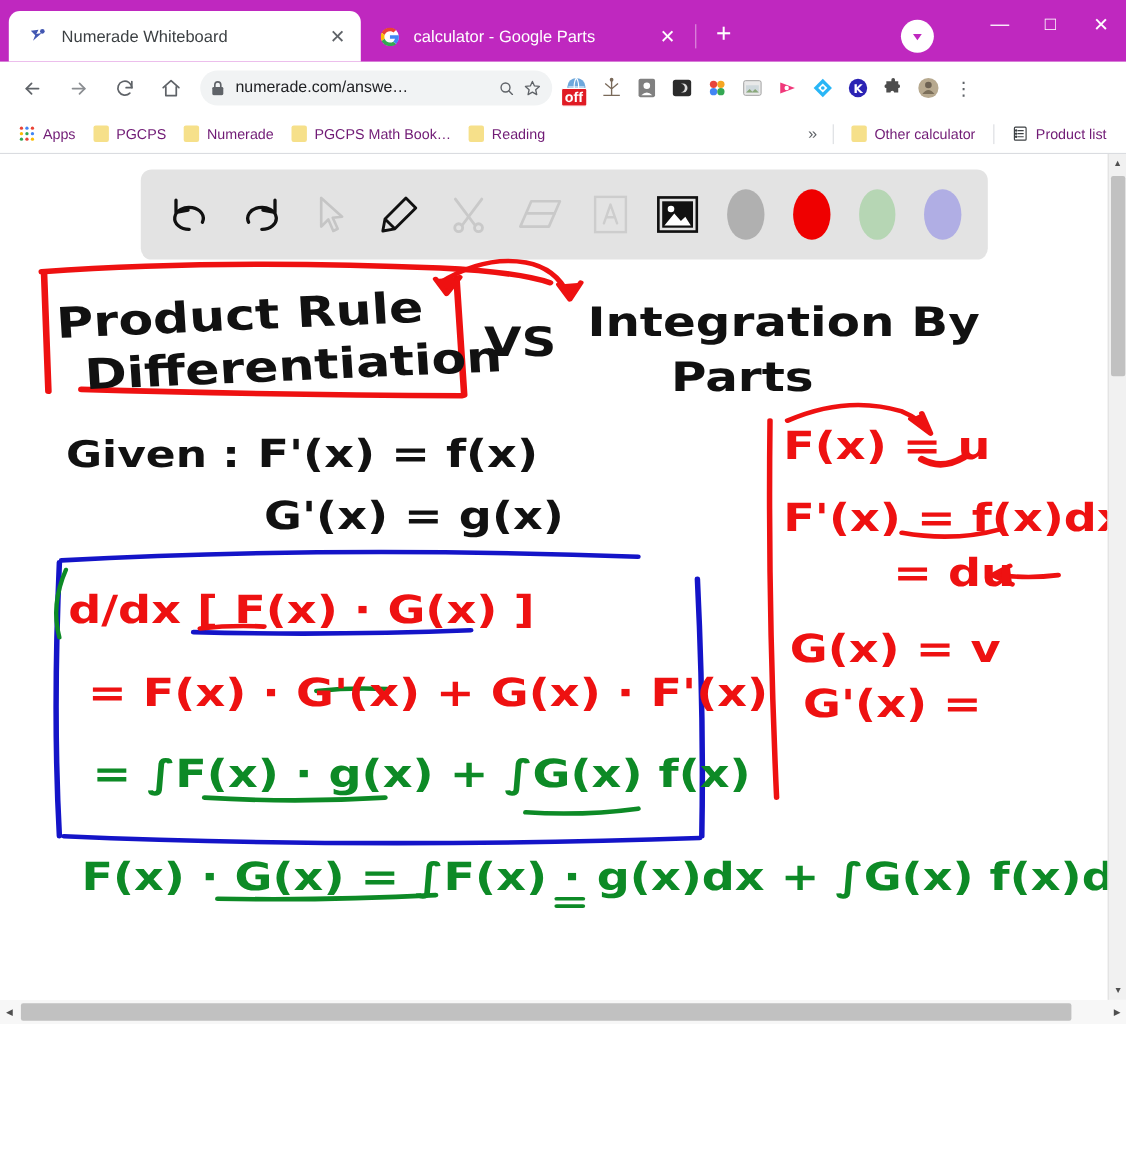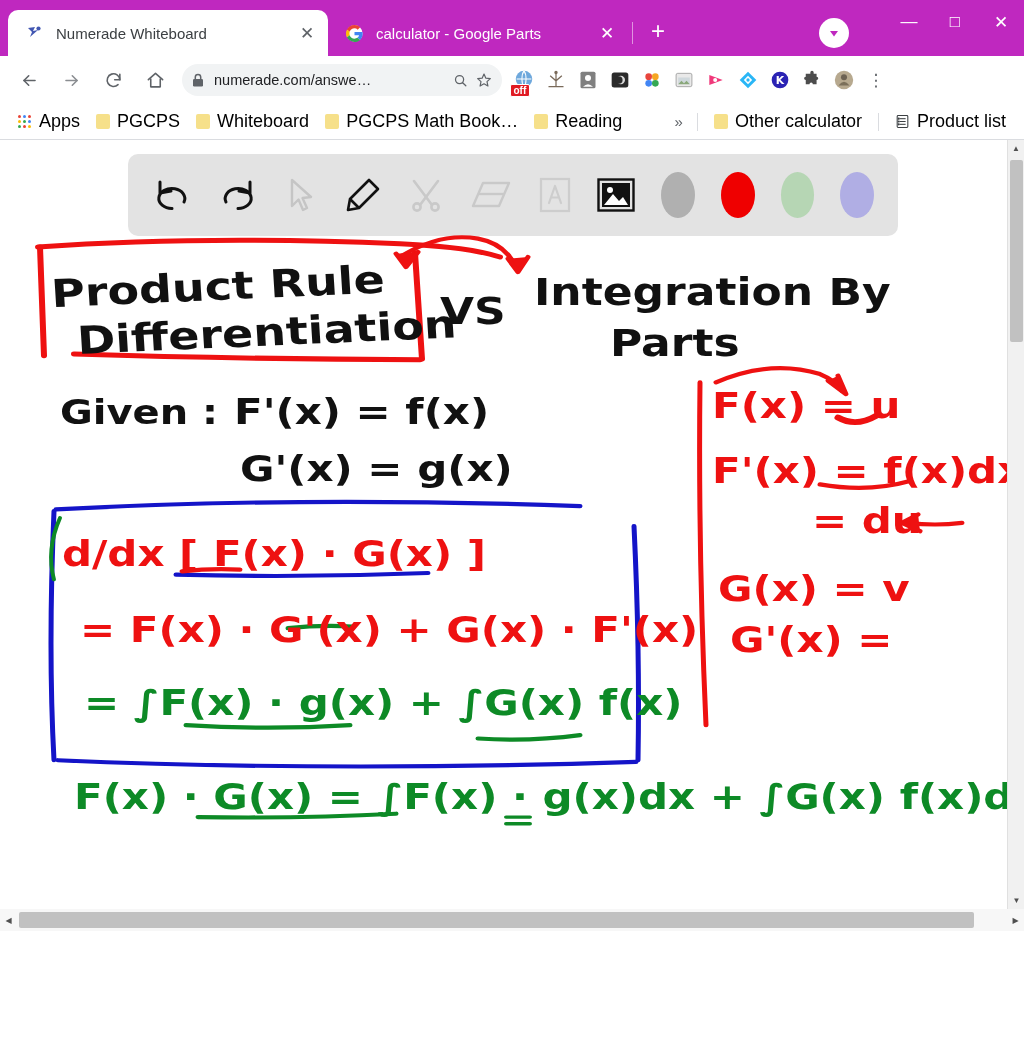--- a/index.html
+++ b/index.html
@@ -139,22 +139,22 @@
     background: #ffffff;
     display: flex;
     align-items: center;
     padding: 0 10px;
     flex: 0 0 36px;
     border-bottom: 1px solid #dadce0;
   }
   .bm {
     display: flex; align-items: center;
     padding: 3px 8px;
-    font-size: 18px;
-    color: #000000;
+    font-size: 13px;
+    color: #701a75;
     white-space: nowrap;
     cursor: pointer;
     justify-content: space-between;
   }
   .bm .folder {
     width: 14px; height: 15px;
     background: #f6e08a;
     border-radius: 2px;
     margin-right: 7px;
     flex: 0 0 14px;
@@ -348,21 +348,21 @@
           </svg>
       </span>
     </div>
 
     <div class="exts">
       <div class="ext">
         <svg width="22" height="22" viewBox="0 0 24 24">
             <circle cx="12" cy="11" r="9" fill="#6ea8dc"></circle>
             <path d="M4 11h16M12 2c3 4 3 14 0 18M12 2c-3 4-3 14 0 18" stroke="#fff" stroke-width="1.1" fill="none"></path>
           </svg>
-        <span style="position:absolute;bottom:-1px;left:2px;background:#e01b24;color:#fff;font-size:10px;font-weight:bold;padding:0px 2.5px;border-radius:2px;border:1px solid #fff;">off</span>
+        <span style="position:absolute;bottom:-1px;left:2px;background:#e01b24;color:#fff;font-size:13px;font-weight:bold;padding:0px 2.5px;border-radius:2px;border:1px solid #fff;">off</span>
       </div>
       <div class="ext">
         <svg width="20" height="20" viewBox="0 0 24 24" stroke="#7a6a5a" stroke-width="1.5" fill="none">
             <path d="M12 4 L12 20 M5 7 L12 13 L19 7 M3 20 L21 20"></path>
             <circle cx="12" cy="3" r="1.3" fill="#7a6a5a"></circle>
           </svg>
       </div>
       <div class="ext">
         <svg width="20" height="20" viewBox="0 0 24 24">
             <rect x="3" y="2" width="18" height="20" rx="2" fill="#808080"></rect>
@@ -444,21 +444,21 @@
       </span>
       <span>Apps</span>
     </div>
 
     <div class="bm">
       <span class="folder"></span>
       <span>PGCPS</span>
     </div>
     <div class="bm">
       <span class="folder"></span>
-      <span>Whiteboard</span>
+      <span>Numerade</span>
     </div>
     <div class="bm">
       <span class="folder"></span>
       <span>PGCPS Math Book…</span>
     </div>
     <div class="bm">
       <span class="folder"></span>
       <span>Reading</span>
     </div>
 

